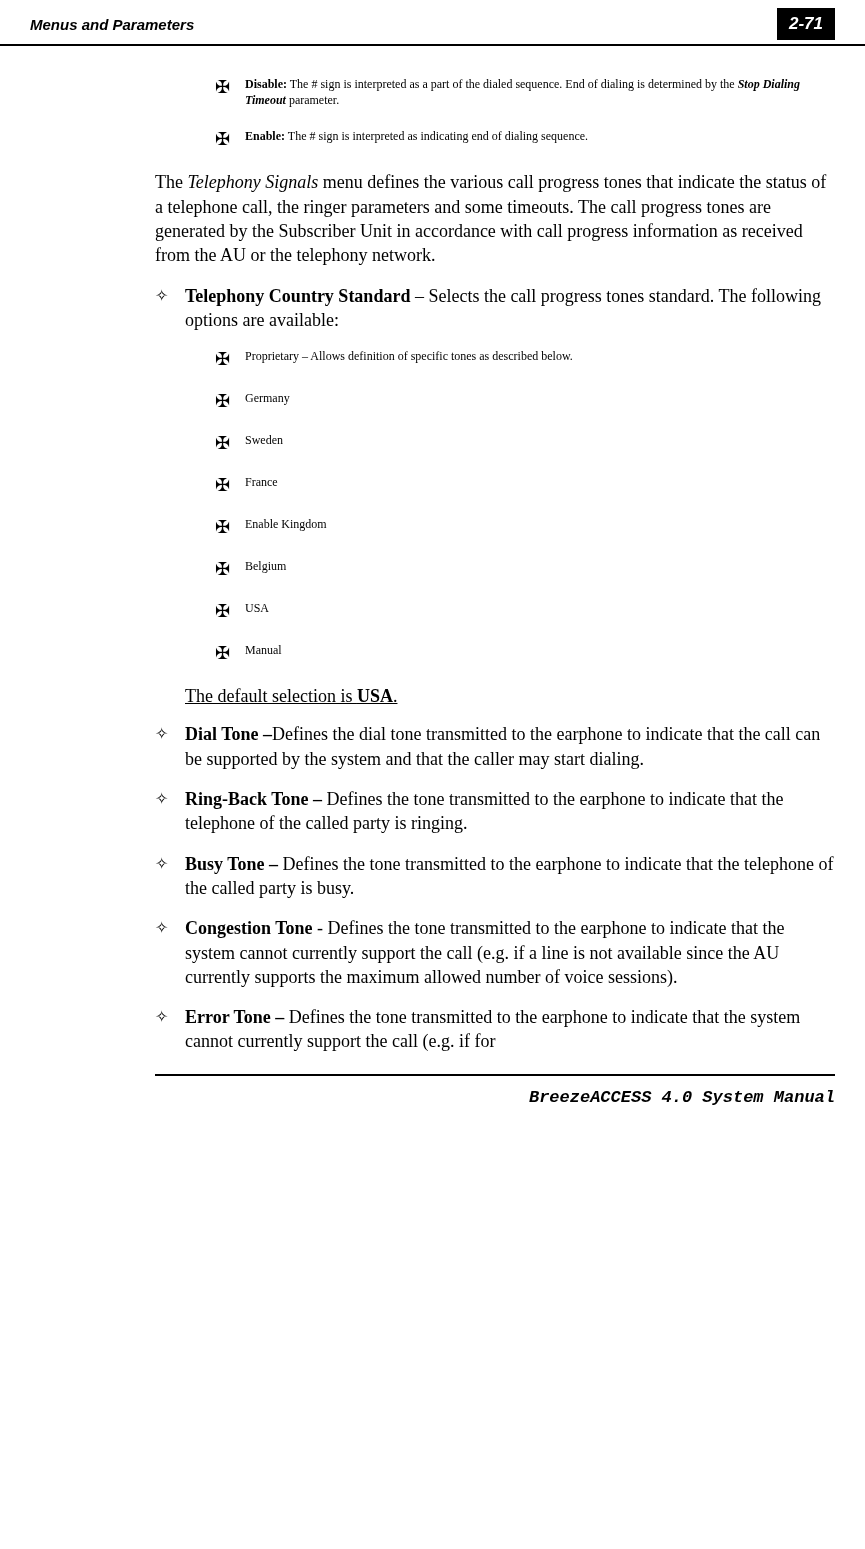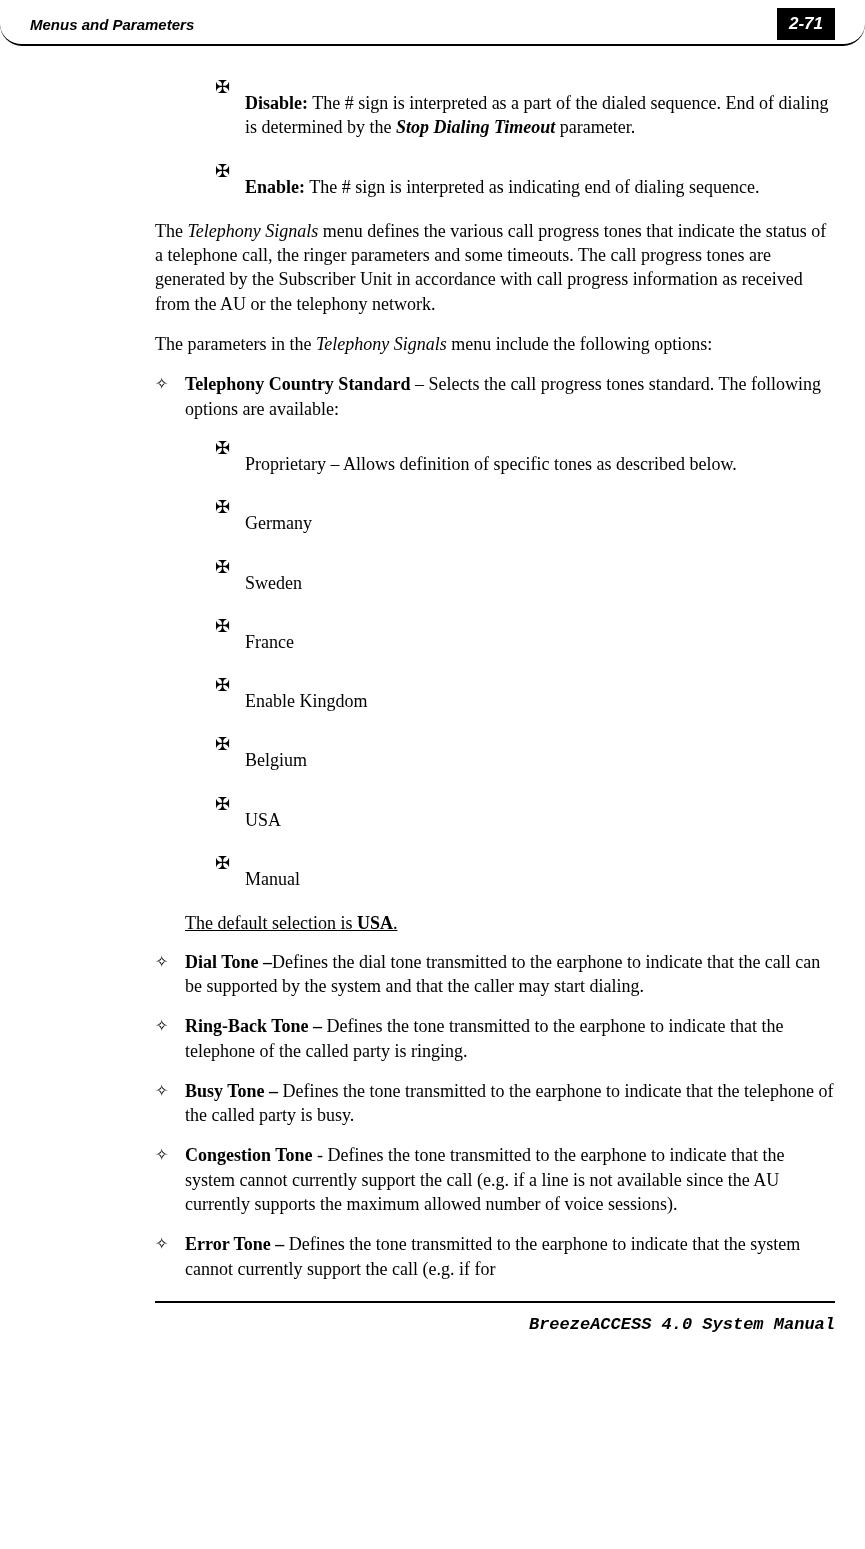--- a/index.html
+++ b/index.html
@@ -13,21 +13,20 @@
       width: 865px;
       margin: 0 auto;
       padding: 0;
     }
     .page-header {
       display: flex;
       justify-content: space-between;
       align-items: center;
       padding: 8px 30px 4px 30px;
       border-bottom: 2px solid #000;
-      border-radius: 22px;
     }
     .header-left {
       font-style: italic;
       font-weight: bold;
       font-size: 15px;
       font-family: Arial, sans-serif;
     }
     .page-badge {
       background: #000;
       color: #fff;
@@ -44,23 +43,22 @@
       display: flex;
       margin-bottom: 20px;
       margin-left: 60px;
     }
     .sub-bullet {
       width: 30px;
       flex-shrink: 0;
       font-size: 18px;
     }
     .sub-text {
-      font-size: 18px;
-      line-height: 1.35;
-      margin-top: 15px;
+      font-size: 12px;
+      line-height: 1.35;
     }
     .heading {
       font-family: Verdana, Arial, sans-serif;
       font-size: 32px;
       font-weight: normal;
       color: #000;
       margin: 30px 0 20px 0;
       line-height: 1.25;
     }
     .para {
@@ -130,23 +128,20 @@
     <span class="sub-text">
       <span class="bold">Enable:</span><span> The # sign is interpreted as indicating end of dialing sequence.</span>
     </span>
   </div>
 
 
   <p class="para">
     <span>The </span><span class="ital">Telephony Signals</span><span> menu defines the various call progress tones that indicate the status of a telephone call, the ringer parameters and some timeouts. The call progress tones are generated by the Subscriber Unit in accordance with call progress information as received from the AU or the telephony network.</span>
   </p>
 
-  <p class="para">
-    <span>The parameters in the </span><span class="ital">Telephony Signals</span><span> menu include the following options:</span>
-  </p>
 
   <div class="list-item">
     <span class="diamond-bullet">✧</span>
     <span class="list-text">
       <span class="bold">Telephony Country Standard</span><span> – </span><span>Selects the call progress tones standard. The following options are available:</span>
     </span>
   </div>
 
   <div class="sub-item">
     <span class="sub-bullet">✠</span>

